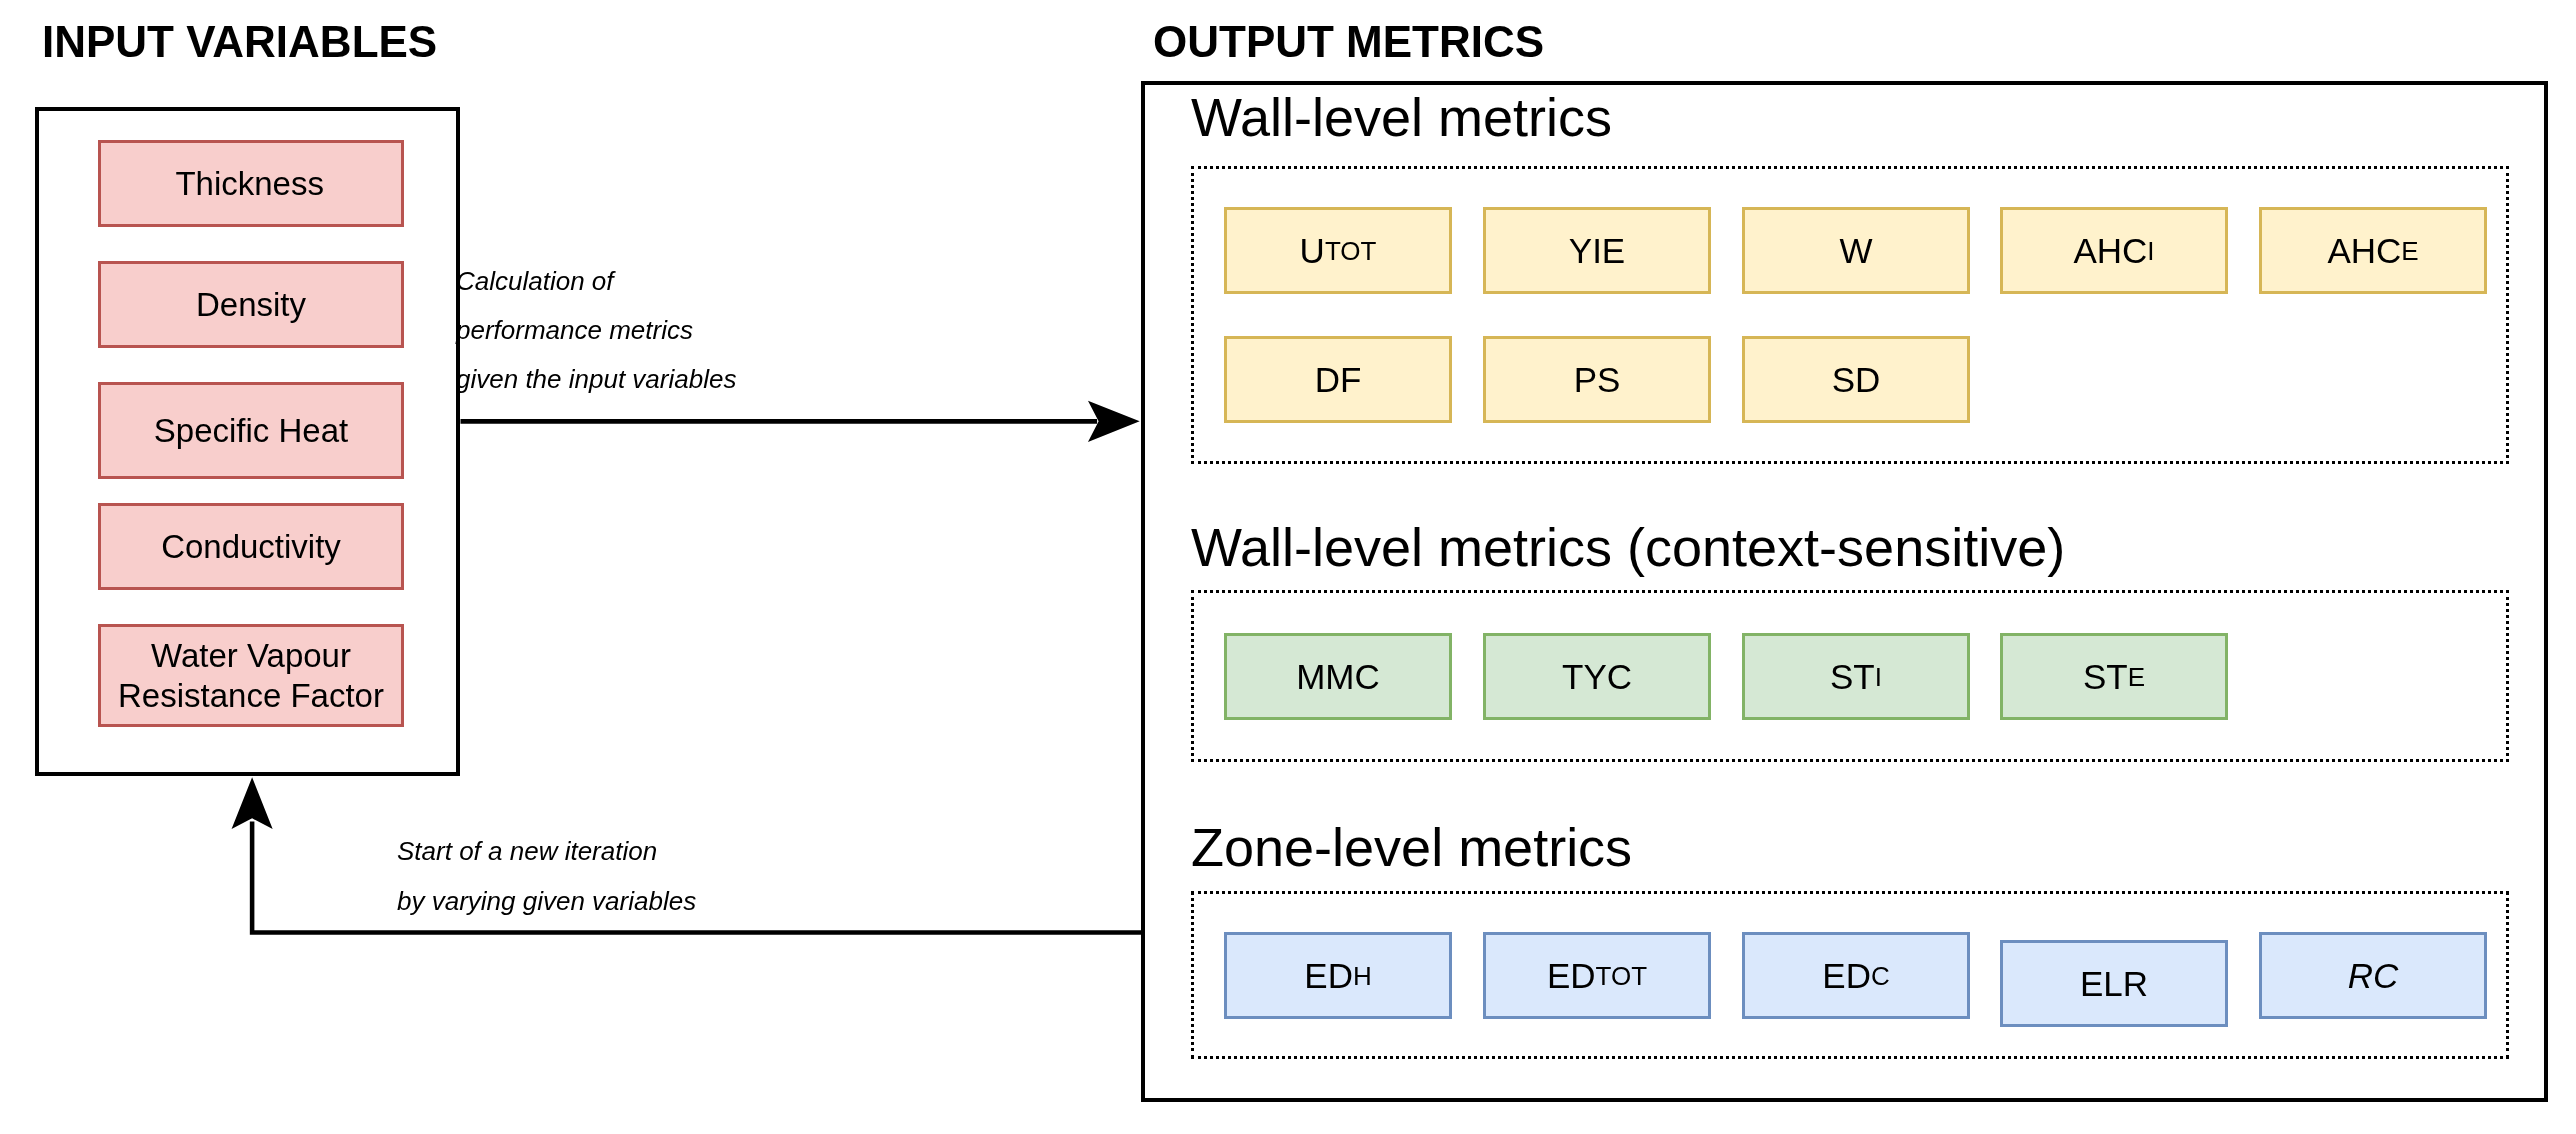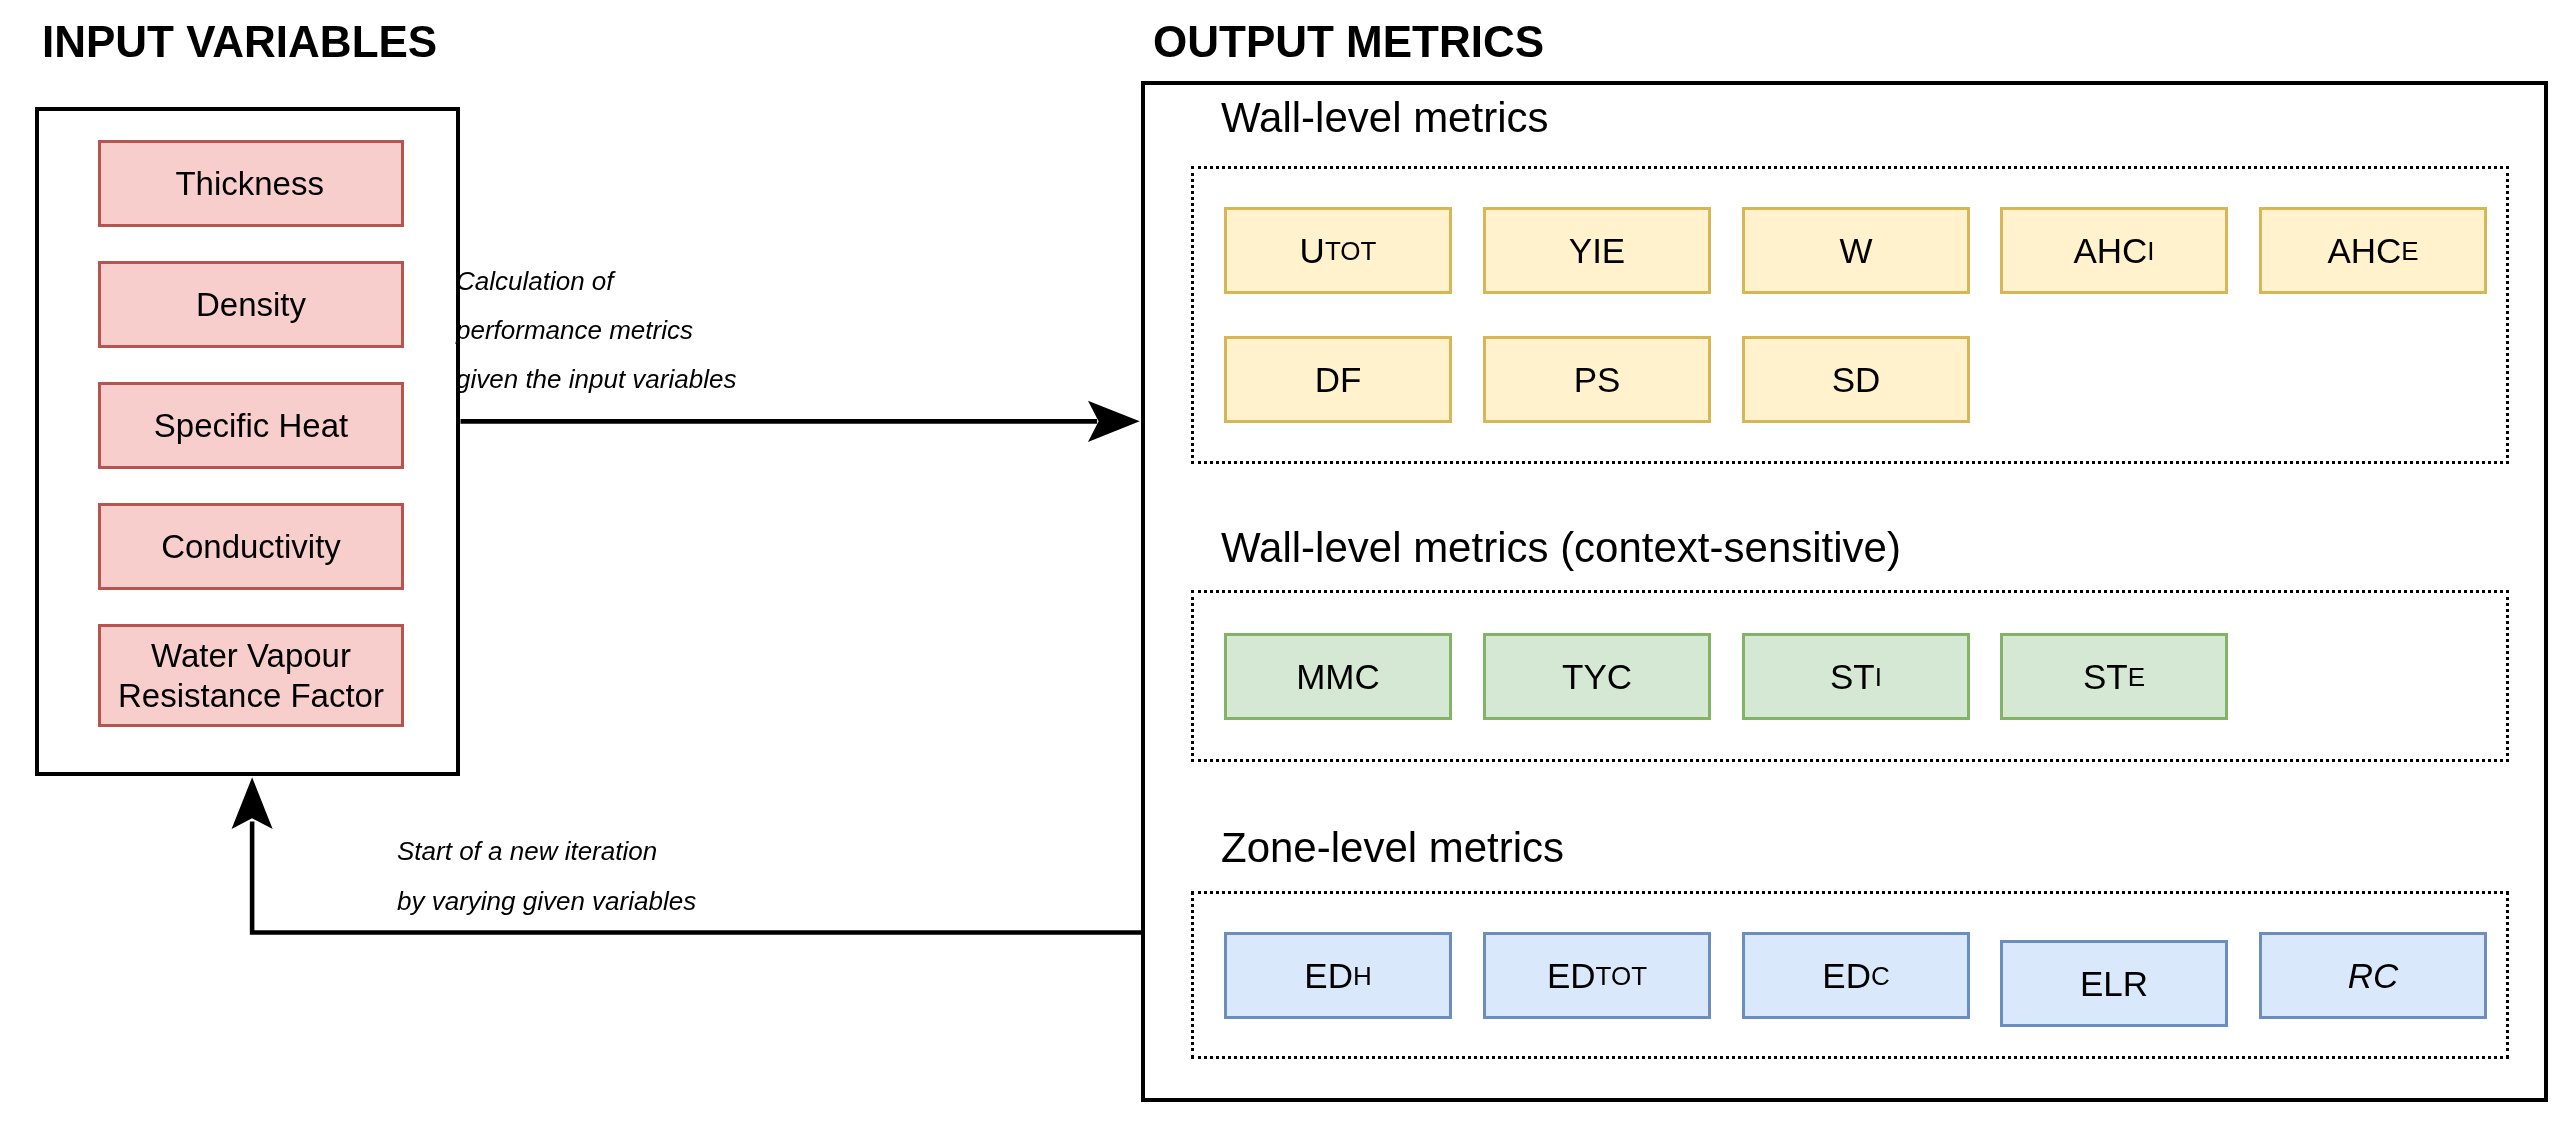--- a/index.html
+++ b/index.html
@@ -42,22 +42,22 @@
     align-items: center;
     justify-content: center;
     text-align: center;
     font-size: 33px;
     line-height: 40px;
     padding: 0 10.7px;
   }
 
   .section-heading {
     position: absolute;
-    left: 76px;
-    font-size: 42px;
+    left: 46px;
+    font-size: 54px;
     line-height: 47px;
     white-space: nowrap;
   }
   .dotted-zone {
     position: absolute;
     left: 46px;
     width: 1318px;
     border: 3.8px dotted #000000;
     box-sizing: border-box;
   }
@@ -107,21 +107,21 @@
 
   <div class="panel-title output-title">OUTPUT METRICS</div>
 
   <div class="frame input-frame" id="input-frame">
       <div class="var-box" style="top: 29px; height: 87px; background: rgb(248, 206, 204); border-color: rgb(184, 84, 80); padding-left: 8px;">
         <span>Thickness</span>
       </div>
       <div class="var-box" style="top: 150px; height: 87px; background: rgb(248, 206, 204); border-color: rgb(184, 84, 80);">
         <span>Density</span>
       </div>
-      <div class="var-box" style="top: 271px; height: 87px; background: rgb(248, 206, 204); border-color: rgb(184, 84, 80);">
+      <div class="var-box" style="top: 271px; height: 97px; background: rgb(248, 206, 204); border-color: rgb(184, 84, 80);">
         <span>Specific Heat</span>
       </div>
       <div class="var-box" style="top: 392px; height: 87px; background: rgb(248, 206, 204); border-color: rgb(184, 84, 80);">
         <span>Conductivity</span>
       </div>
       <div class="var-box" style="top: 513px; height: 103px; background: rgb(248, 206, 204); border-color: rgb(184, 84, 80);">
         <span>Water Vapour Resistance Factor</span>
       </div>
     </div>
 

